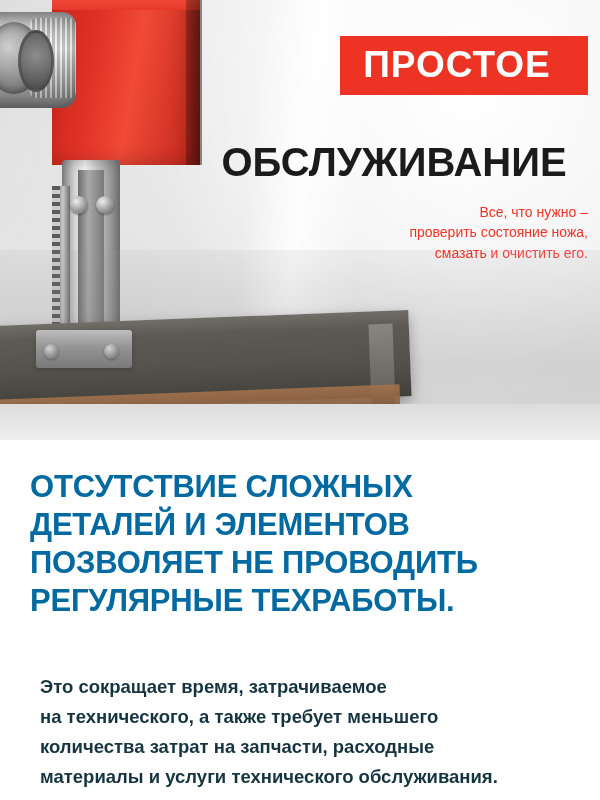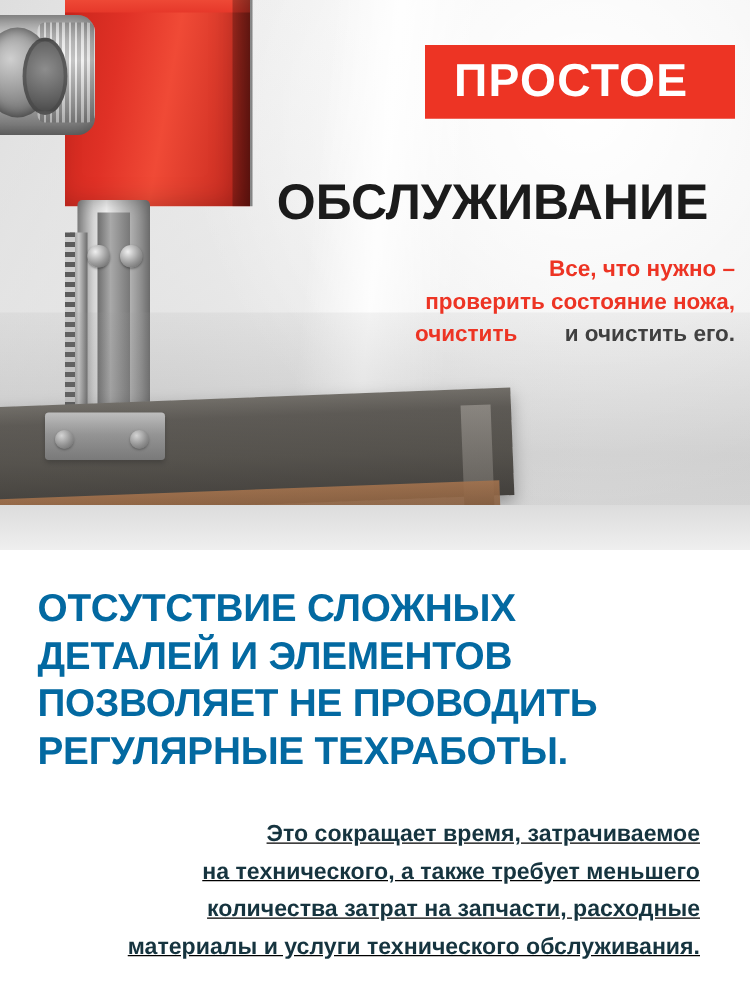--- a/index.html
+++ b/index.html
@@ -261,27 +261,26 @@
     letter-spacing: 0px;
     line-height: 1;
   }
   .subtitle {
     position: absolute;
     left: -130px;
     top: 166px;
     width: 378px;
     text-align: right;
     color: #ed3424;
-    font-size: 18px;
-    font-weight: bold;
+    font-size: 14px;
+    font-weight: normal;
     line-height: 1.45;
   }
   .subtitle .muted {
-    color: #404040;
-    margin-left: 33px;
+    color: #ef4444;
   }
 
   
   .teal-block {
     position: absolute;
     left: 30px;
     top: 468px;
     width: 540px;
   }
   .teal-head {
@@ -289,24 +288,22 @@
     font-size: 31px;
     font-weight: bold;
     line-height: 1.23;
     letter-spacing: -0.2px;
   }
 
   
   .bottom-block {
     position: absolute;
     left: 40px;
-    top: 652px;
+    top: 672px;
     width: 520px;
-    text-align: right;
-    text-decoration: underline;
   }
   .bottom-text {
     color: #16343f;
     font-size: 18.5px;
     font-weight: bold;
     line-height: 1.62;
   }
 </style>
 </head>
 <body>
@@ -348,21 +345,21 @@
   </div>
 
   <div class="header-block">
     <div class="banner-red">
       <span class="banner-text">ПРОСТОЕ</span>
     </div>
     <div class="title-dark">ОБСЛУЖИВАНИЕ</div>
     <div class="subtitle">
       <span>Все, что нужно –</span><br>
       <span>проверить состояние ножа,</span><br>
-      <span>очистить</span>
+      <span>смазать</span>
       <span class="muted">и очистить его.</span>
     </div>
   </div>
 
   <div class="teal-block">
     <div class="teal-head">
       <span>ОТСУТСТВИЕ СЛОЖНЫХ</span><br>
       <span>ДЕТАЛЕЙ И ЭЛЕМЕНТОВ</span><br>
       <span>ПОЗВОЛЯЕТ НЕ ПРОВОДИТЬ</span><br>
       <span>РЕГУЛЯРНЫЕ ТЕХРАБОТЫ.</span>

